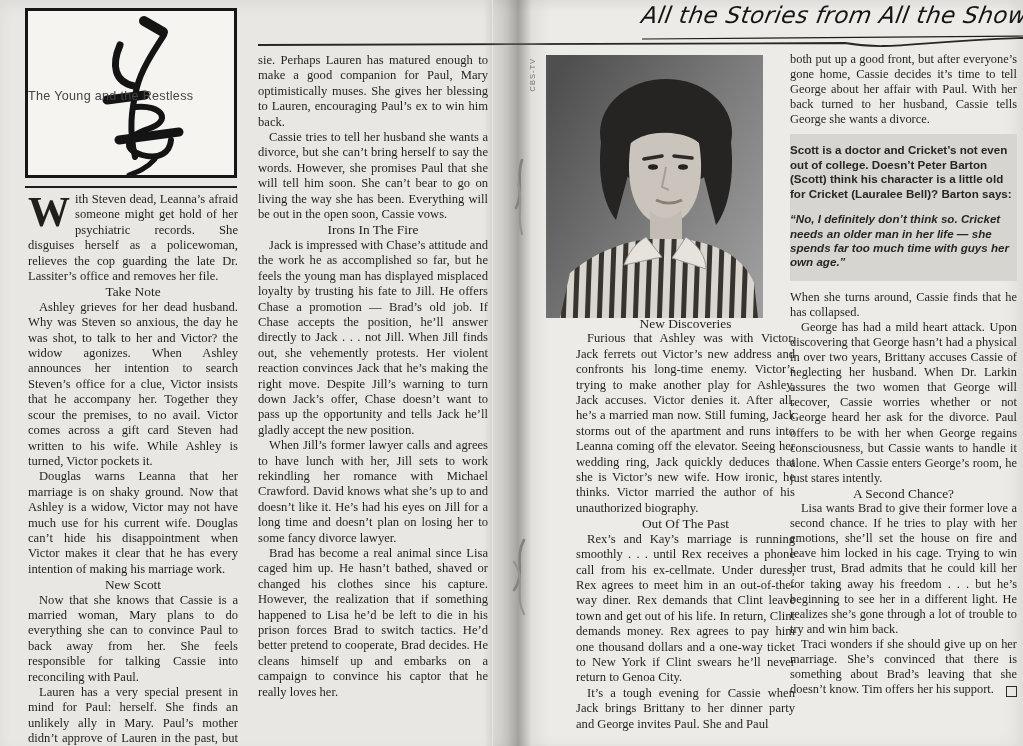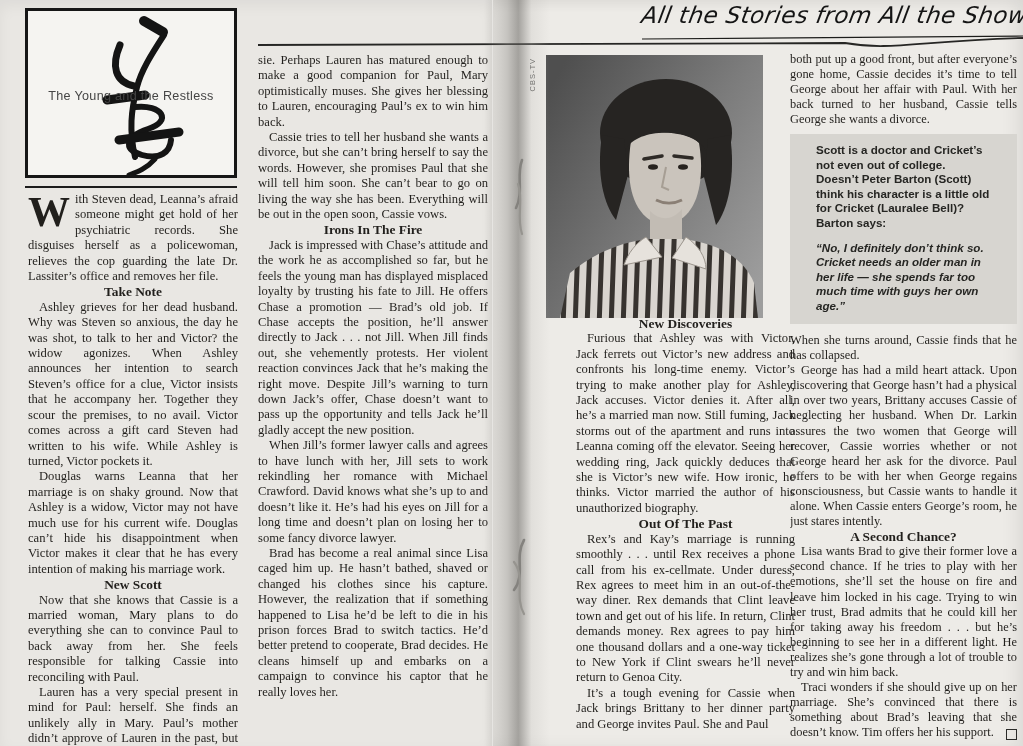--- a/index.html
+++ b/index.html
@@ -8,44 +8,44 @@
 
   .page-left{position:absolute;left:0;top:0;width:492px;height:746px;background:#e9e7e3;
     box-shadow:inset 0 6px 14px rgba(0,0,0,0.05);}
   .page-right{position:absolute;left:492px;top:0;width:531px;height:746px;background:#edebe7;
     border-left:1px solid #f6f5f2;box-shadow:inset -10px 0 16px rgba(0,0,0,0.05), inset 0 5px 12px rgba(0,0,0,0.04);}
   .gutter{position:absolute;left:484px;top:0;width:66px;height:746px;pointer-events:none;
     background:linear-gradient(90deg, rgba(160,158,154,0) 0%, rgba(140,138,134,0.40) 35%, rgba(104,102,98,0.55) 52%, rgba(190,188,184,0.25) 72%, rgba(237,235,231,0) 100%);}
 
   
   .logo-box{position:absolute;left:25px;top:8px;width:206px;height:164px;background:#f5f4f1;border:3px solid #161616;}
-  .logo-title{position:absolute;left:0;right:0;top:78px;text-align:center;
+  .logo-title{position:absolute;left:0;right:0;top:78px;
     font-family:"Liberation Sans",sans-serif;font-size:12.6px;font-weight:400;color:#454545;letter-spacing:0.3px;}
   .logo-rule{position:absolute;left:25px;top:186px;width:212px;height:2px;background:#1c1c1c;}
 
   
   .banner{position:absolute;top:2px;left:642px;width:378px;text-align:center;
     font-family:"DejaVu Sans",sans-serif;font-style:italic;font-size:23px;color:#141414;
     transform:skewX(-10deg);letter-spacing:0.4px;white-space:nowrap;}
   .top-rule-svg{position:absolute;left:0;top:0;width:1023px;height:60px;pointer-events:none;}
 
   
   .column{position:absolute;overflow:hidden;font-size:12.6px;line-height:15.4px;text-align:justify;}
   #col1{left:28px;top:192px;width:210px;height:554px;}
   #col2{left:258px;top:53px;width:230px;height:693px;}
   #col3{left:576px;top:316px;width:219px;height:430px;}
   #col4{left:790px;top:52px;width:227px;height:694px;font-size:12.4px;line-height:15.1px;}
   .body-para{margin:0;text-indent:11px;}
   .noindent{text-indent:0;}
-  .sec-heading{margin:0;font-size:13.4px;font-weight:700;text-align:center;font-family:"Liberation Serif",serif;}
+  .sec-heading{margin:0;font-size:13.4px;font-weight:400;text-align:center;font-family:"Liberation Serif",serif;}
   .dropcap{float:left;font-size:42px;line-height:33px;font-weight:700;margin:4px 5px 0 0;}
   .endmark{float:right;width:9px;height:9px;border:1.3px solid #2b2b29;margin-top:4px;background:transparent;}
 
   
-  .qa-box{background:#d7d5d0;padding:9px 26px 11px;margin:7px 0 9px;text-align:left;
+  .qa-box{background:#d7d5d0;padding:9px 0 11px;margin:7px 0 9px;text-align:left;
     font-family:"Liberation Sans",sans-serif;font-weight:700;font-size:11.6px;line-height:14.4px;color:#262623;}
   .qa-box .question{margin:0;}
   .qa-box .answer{margin:11px 0 0;font-style:italic;}
 
   
   .photo{position:absolute;left:546px;top:55px;width:217px;height:263px;}
   .photo svg{display:block;width:100%;height:100%;}
   .photo-credit{position:absolute;left:528px;top:58px;writing-mode:vertical-rl;transform:rotate(180deg);
     font-family:"Liberation Sans",sans-serif;font-size:7.5px;color:#5c5c5a;letter-spacing:1px;}
 

